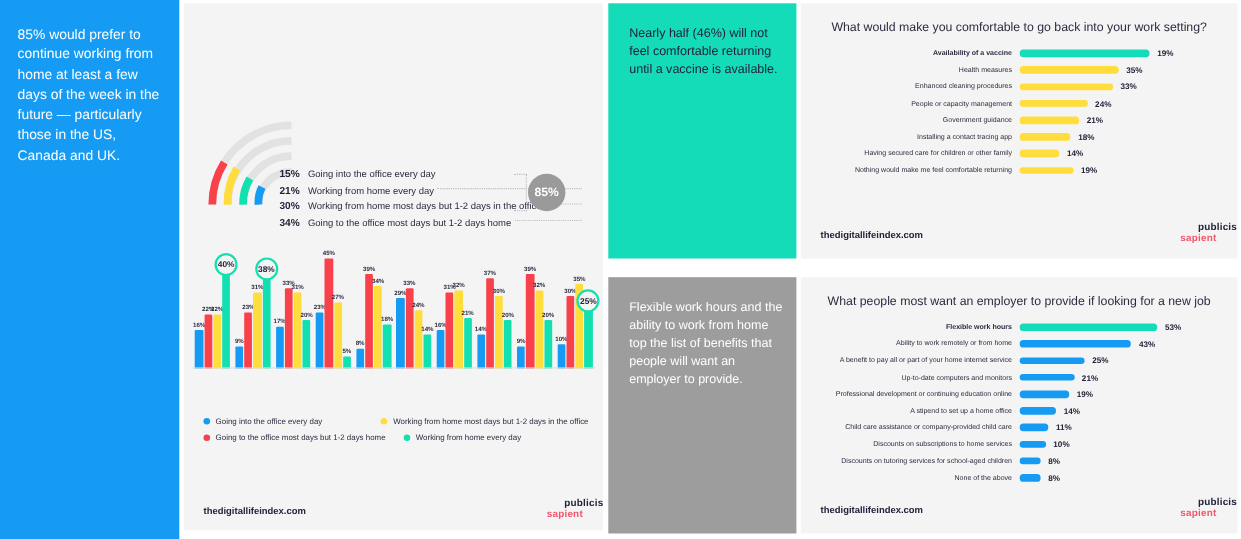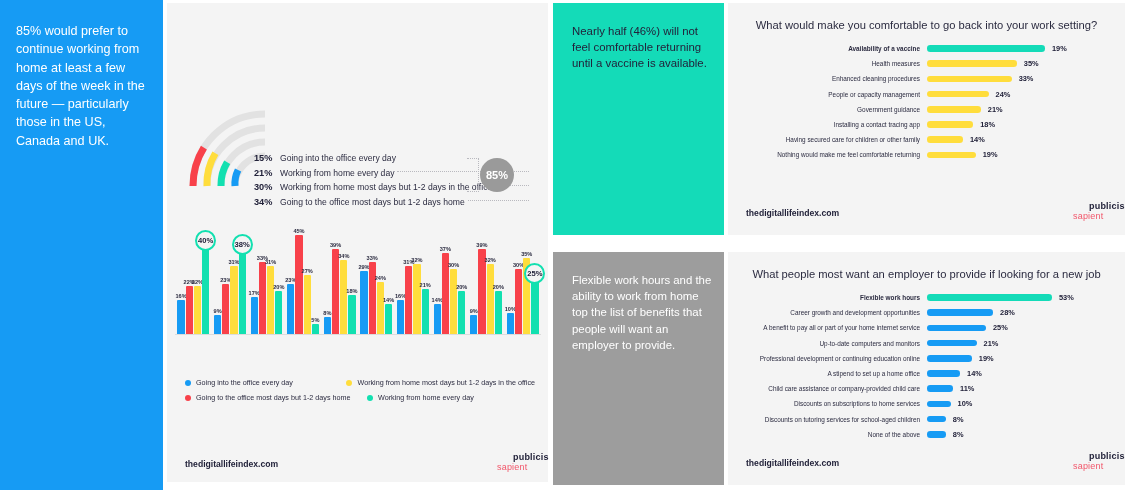--- a/index.html
+++ b/index.html
@@ -74,21 +74,21 @@
   .vl-row { display: flex; align-items: center; height: 15px; }
   .vl-item { display: flex; align-items: center; }
   .vl-dot { width: 6px; height: 6px; border-radius: 50%; margin-right: 5px; flex: none; }
   .vl-txt { font-size: 7.2px; color: #2b2b40; white-space: nowrap; }
   .vl-c1 { width: 182px; }
 
   
   .footer-url { position: absolute; font-size: 8.6px; font-weight: 700; color: #22223a; }
   .logo { position: absolute; text-align: left; line-height: 1.06; }
   .logo .l1 { font-size: 9px; font-weight: 700; color: #22223a; letter-spacing: .2px; padding-left: 16px; }
-  .logo .l2 { font-size: 9px; font-weight: 400; color: #f2566a; letter-spacing: .2px; }
+  .logo .l2 { font-size: 9px; font-weight: 700; color: #f2566a; letter-spacing: .2px; }
 
   
   .panel-tr { position: absolute; left: 553px; top: 3px; width: 572px; height: 232px; }
   .panel-br { position: absolute; left: 553px; top: 252px; width: 572px; height: 233px; }
   .side-box { position: absolute; left: 0; top: 0; width: 171px; height: 100%; }
   .side-box.teal { background: #14dbb8; }
   .side-box.gray { background: #9d9d9d; }
   .side-box .statement { position: absolute; left: 19px; top: 20px; width: 140px; font-size: 11.4px; line-height: 1.42; }
   .side-box.teal .statement { color: #22223a; }
   .side-box.gray .statement { color: #ffffff; }
@@ -402,23 +402,23 @@
     </div>
     <div class="right-card">
       <div class="rc-title">What people most want an employer to provide if looking for a new job</div>
       <div class="hbars" id="hbars-bottom">
           <div class="hrow">
             <div class="hlabel top">Flexible work hours</div>
             <div class="hbar" style="width: 125px; background: rgb(20, 219, 184);"></div>
             <div class="hval">53%</div>
           </div>
           <div class="hrow">
-            <div class="hlabel">Career growth and development opportunities</div>
-            <div class="hbar" style="width: 66.0377px; background: rgb(22, 155, 244);"></div>
-            <div class="hval">28%</div>
+            <div class="hlabel">Ability to work remotely or from home</div>
+            <div class="hbar" style="width: 101.415px; background: rgb(22, 155, 244);"></div>
+            <div class="hval">43%</div>
           </div>
           <div class="hrow">
             <div class="hlabel">A benefit to pay all or part of your home internet service</div>
             <div class="hbar" style="width: 58.9623px; background: rgb(22, 155, 244);"></div>
             <div class="hval">25%</div>
           </div>
           <div class="hrow">
             <div class="hlabel">Up-to-date computers and monitors</div>
             <div class="hbar" style="width: 49.5283px; background: rgb(22, 155, 244);"></div>
             <div class="hval">21%</div>

